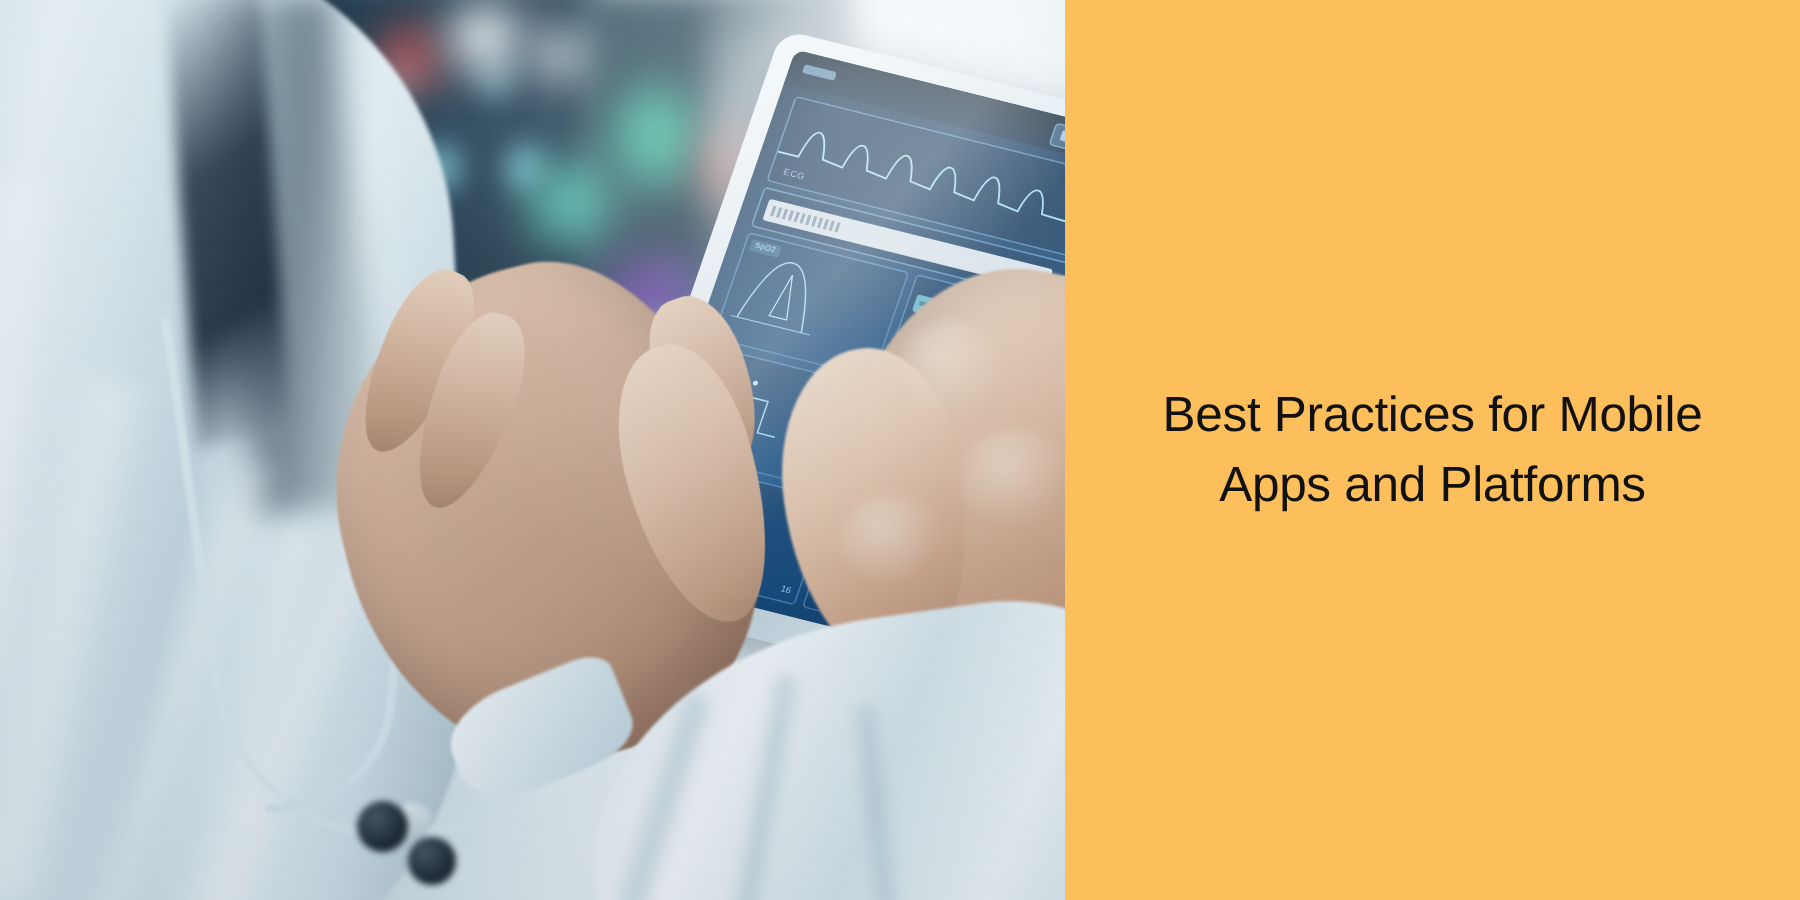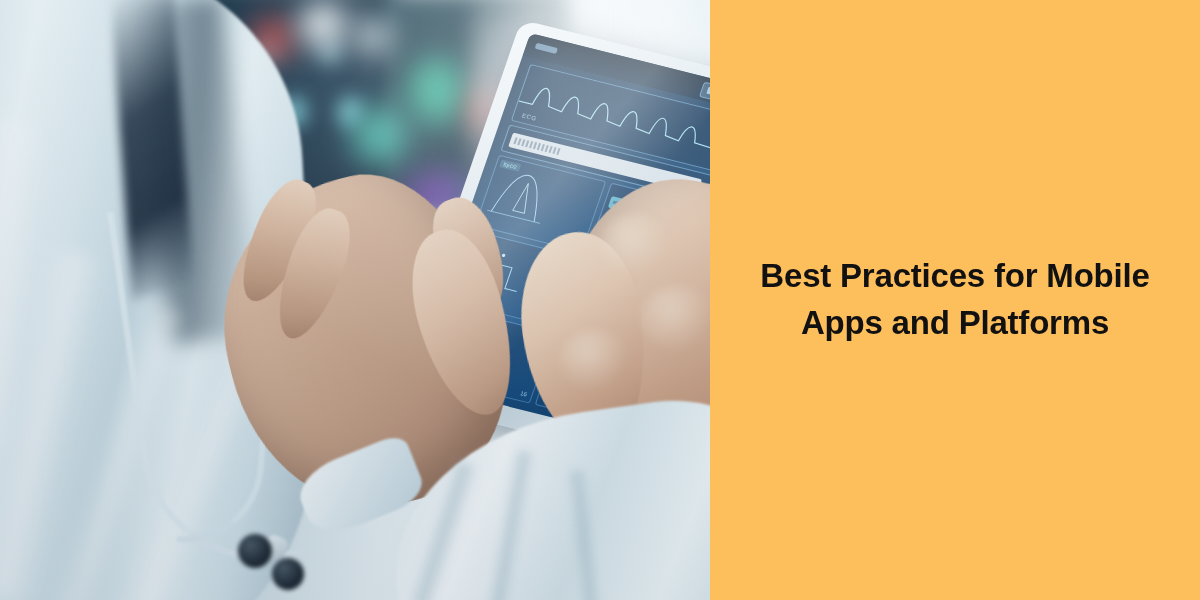--- a/index.html
+++ b/index.html
@@ -462,21 +462,21 @@
     display: flex;
     align-items: center;
     justify-content: center;
   }
   .headline {
     margin: 0;
     width: 420px;
     text-align: center;
     color: #111111;
     font-family: "Liberation Sans", sans-serif;
-    font-weight: bold;
+    font-weight: normal;
     font-size: 33px;
     line-height: 1.42;
     letter-spacing: -0.2px;
   }
 </style>
 </head>
 <body>
 
 <div class="banner">
 

